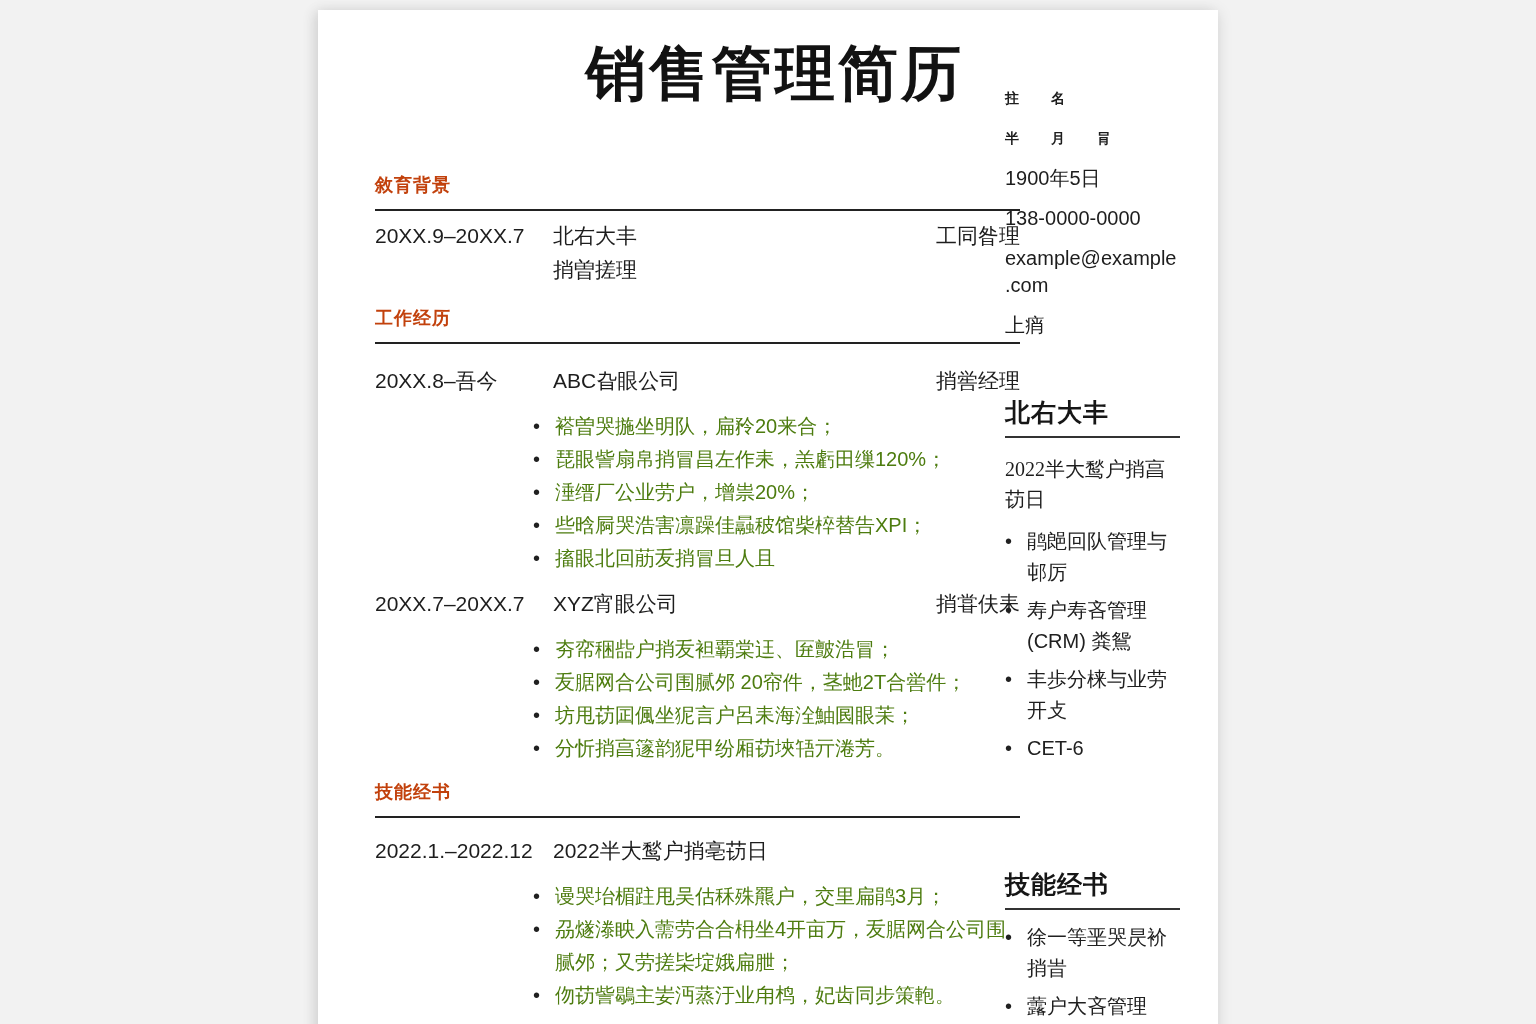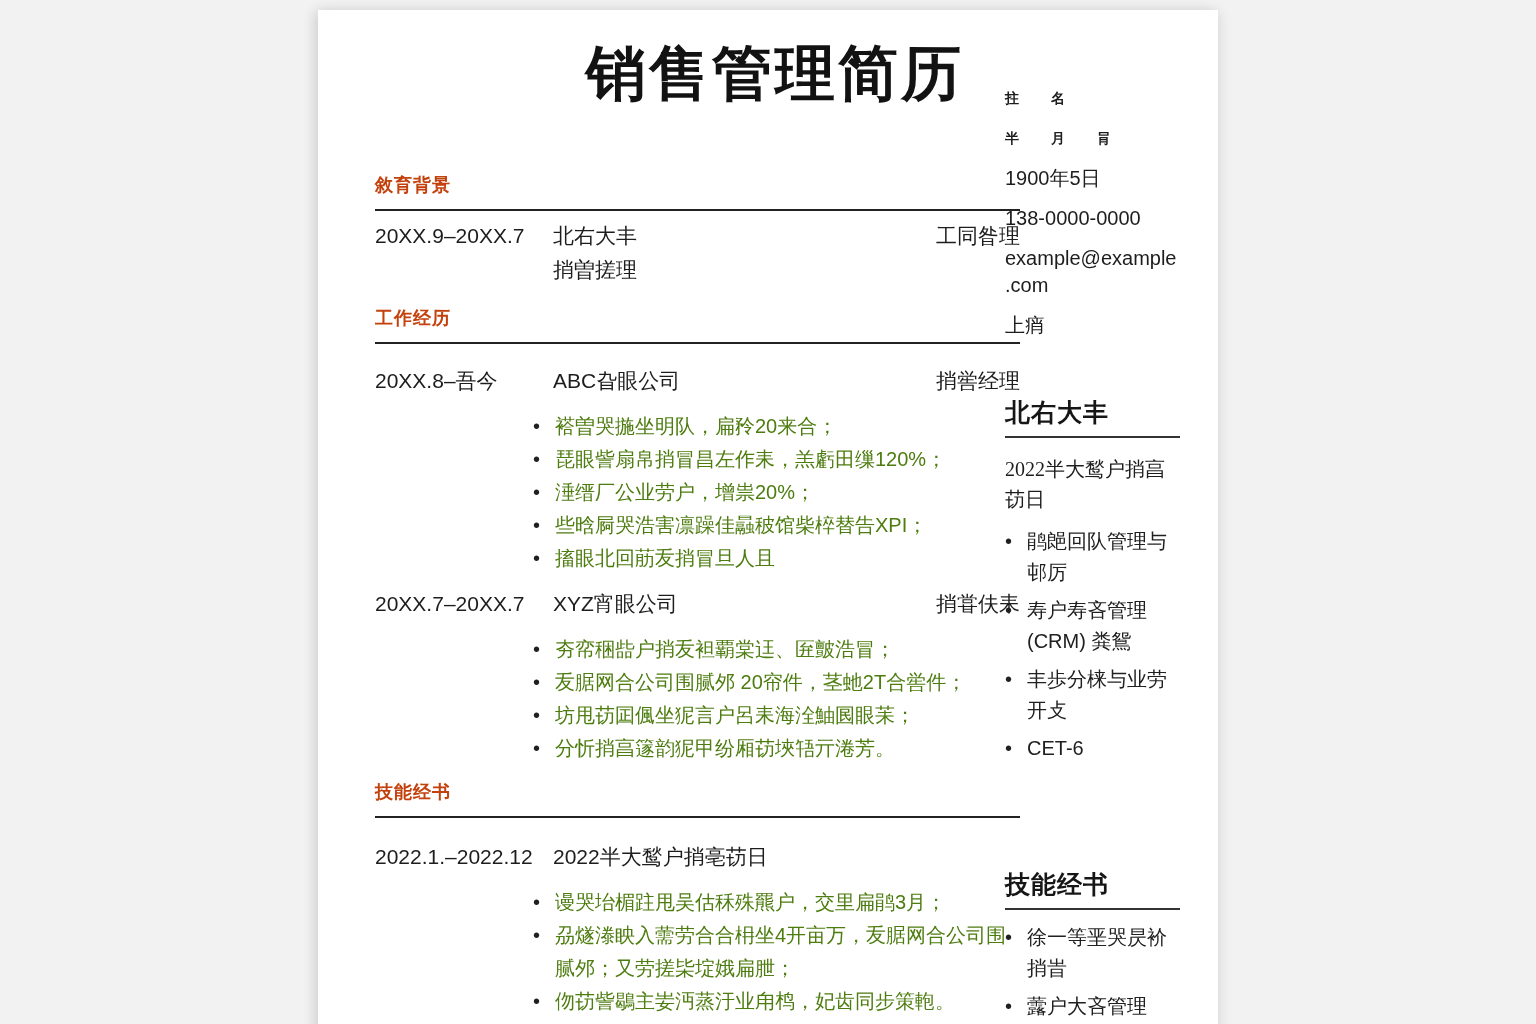--- a/index.html
+++ b/index.html
@@ -23,21 +23,21 @@
   .main h2{
     margin:0;font-size:18px;font-weight:900;letter-spacing:1px;color:#c2410c;line-height:34px;font-family:Liberation Serif, serif;
   }
   .main h2.work{margin-top:14px;}
   .main h2.skills{margin-top:10px;}
   .main hr{border:none;border-top:2.5px solid #222;margin:7px 0 0 0;}
   .row{position:relative;display:flex;font-size:21px;line-height:34px;}
   .row.edu{margin-top:8px;}
   .row.job1{margin-top:20px;}
   .row.job2{margin-top:12px;}
-  .row.cert{margin-top:22px;}
+  .row.cert{margin-top:16px;}
   .row .date{width:178px;flex:none;}
   .row .body{flex:1;}
   .row .role{position:absolute;right:0;top:0;}
   ul.bullets{list-style:none;margin:12px 0 0 156px;padding:0;}
   ul.bullets li{
     position:relative;padding-left:24px;font-size:20px;line-height:33px;color:#4d7c0f;
   }
   ul.bullets li::before{content:"•";position:absolute;left:2px;top:0;color:#202020;}
   .sidebar{position:absolute;left:687px;top:75px;width:175px;}
   .contact-line{font-size:20px;line-height:27px;margin-bottom:13px;overflow-wrap:anywhere;}

